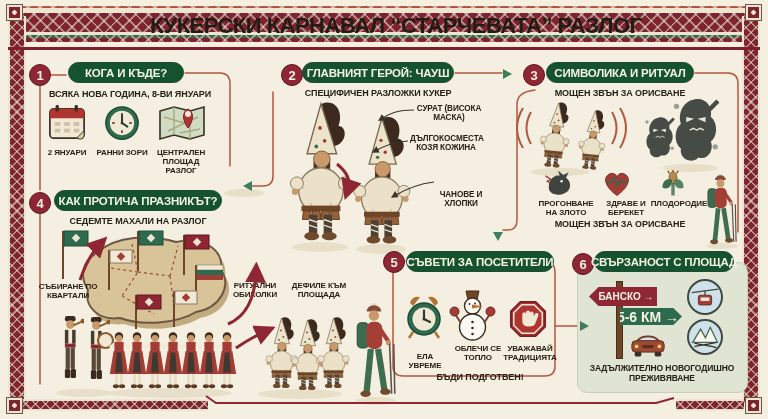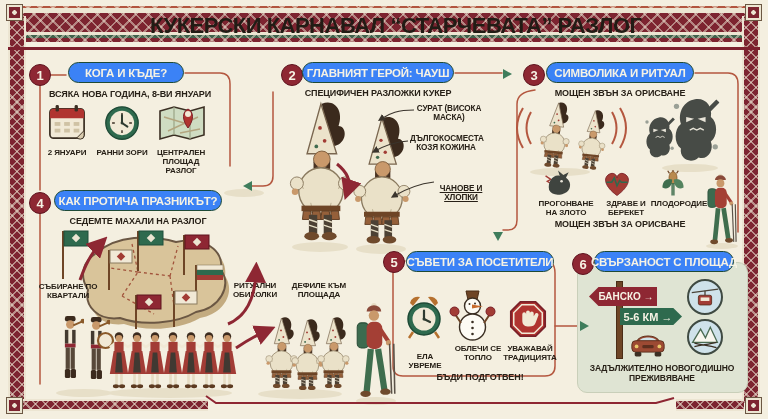--- a/index.html
+++ b/index.html
@@ -20,32 +20,32 @@
     repeating-linear-gradient(45deg, rgba(236,229,210,.55) 0 1.5px, transparent 1.5px 7px),
     repeating-linear-gradient(-45deg, rgba(236,229,210,.55) 0 1.5px, transparent 1.5px 7px),
     linear-gradient(180deg,#ece5d2 0 2px,#7d2430 2px 10px,#ece5d2 10px 12px);}
   .corner{width:15px;height:15px;background:radial-gradient(circle at 50% 50%, #ece5d2 0 2px, #7d2430 2.5px 100%);
           border:2px solid #ece5d2;outline:1.5px solid #6b5743;box-sizing:border-box;}
   .rule{background:#7d1f2d;}
   
   .title{font-size:22px;font-weight:700;letter-spacing:-0.5px;text-align:center;color:#221c15;white-space:nowrap;}
   .badge{width:22px;height:22px;border-radius:50%;background:#8e2733;border:1.5px solid #5e141f;
          color:#f6f2e4;font-size:13px;font-weight:700;display:flex;align-items:center;justify-content:center;box-sizing:border-box;}
-  .pill{height:21px;border-radius:11px;background:#3b82f6;border:1.5px solid #1e4a36;color:#f6f2e4;
+  .pill{height:21px;border-radius:11px;background:#14532d;border:1.5px solid #1e4a36;color:#f6f2e4;
         font-size:11.5px;font-weight:700;display:flex;align-items:center;justify-content:center;
         white-space:nowrap;box-sizing:border-box;letter-spacing:-0.2px;}
   .sub{font-size:9px;font-weight:700;text-align:center;letter-spacing:-0.1px;line-height:1.15;}
   .cap{font-size:8px;font-weight:700;text-align:center;letter-spacing:-0.1px;line-height:1.15;}
   .callout{font-size:8.2px;font-weight:700;text-align:center;letter-spacing:-0.1px;line-height:1.15;}
   .note{font-size:9px;font-weight:700;text-align:center;letter-spacing:-0.1px;line-height:1.15;}
   
   .panel{background:#dfe4d3;border:1px solid #c9cfb9;border-radius:10px;}
   .sign{color:#f6f2e4;font-weight:700;display:flex;align-items:center;justify-content:center;white-space:nowrap;}
   .sign-red{background:#8e2733;clip-path:polygon(14% 0,100% 0,100% 100%,14% 100%,0 50%);font-size:10px;padding-left:6px;box-sizing:border-box;}
-  .sign-green{background:#2e6a4e;clip-path:polygon(0 0,86% 0,100% 50%,86% 100%,0 100%);font-size:11px;padding-right:6px;box-sizing:border-box;}
+  .sign-green{background:#2e6a4e;clip-path:polygon(0 0,86% 0,100% 50%,86% 100%,0 100%);font-size:14px;padding-right:6px;box-sizing:border-box;}
   .circle-icon{border-radius:50%;background:#cfe2ea;border:2px solid #3f4a42;box-sizing:border-box;display:flex;align-items:center;justify-content:center;}
   .pole{background:#6e4526;border:1px solid #4a2d17;box-sizing:border-box;}
   svg.fig{position:absolute;overflow:visible;}
   .layer{position:absolute;left:0;top:0;pointer-events:none;}
 </style>
 </head>
 <body>
 
 <div id="poster">
 
@@ -217,21 +217,21 @@
   <div class="abs pill" style="left:302px;top:62px;width:152px;">ГЛАВНИЯТ ГЕРОЙ: ЧАУШ</div>
   <div class="abs sub" style="left:302px;top:88px;width:152px;">СПЕЦИФИЧЕН РАЗЛОЖКИ КУКЕР</div>
   <svg class="fig" style="left:283px;top:95px" width="74" height="150" viewBox="0 0 80 155">
       <use href="#sym-kuker"></use>
     </svg>
   <svg class="fig" style="left:347px;top:111px" width="68" height="136" viewBox="0 0 80 155">
       <use href="#sym-kuker"></use>
     </svg>
   <div class="abs callout" style="left:416px;top:104px;width:66px;">СУРАТ (ВИСОКА МАСКА)</div>
   <div class="abs callout" style="left:410px;top:134px;width:72px;">ДЪЛГОКОСМЕСТА КОЗЯ КОЖИНА</div>
-  <div class="abs callout" style="left:436px;top:184px;width:50px;text-decoration:underline;">ЧАНОВЕ И ХЛОПКИ</div>
+  <div class="abs callout" style="left:436px;top:190px;width:50px;">ЧАНОВЕ И ХЛОПКИ</div>
 
   <div class="abs badge" style="left:523px;top:64px;">3</div>
   <div class="abs pill" style="left:546px;top:62px;width:148px;">СИМВОЛИКА И РИТУАЛ</div>
   <div class="abs sub" style="left:546px;top:88px;width:148px;">МОЩЕН ЗВЪН ЗА ОРИСВАНЕ</div>
   <svg class="fig" style="left:536px;top:100px;transform:rotate(6deg)" width="38" height="68" viewBox="0 0 80 155">
       <use href="#sym-kuker"></use>
     </svg>
   <svg class="fig" style="left:574px;top:108px;transform:rotate(6deg)" width="36" height="62" viewBox="0 0 80 155">
       <use href="#sym-kuker"></use>
     </svg>

